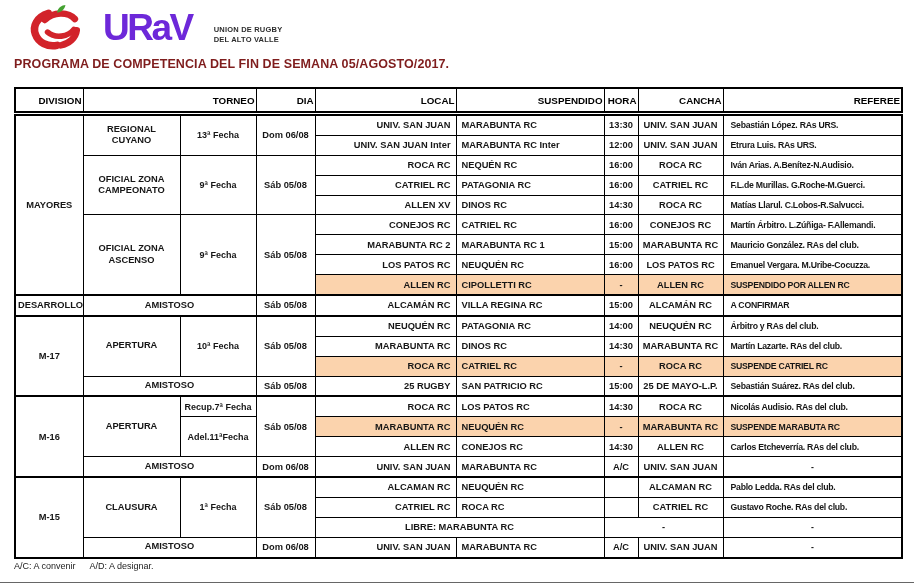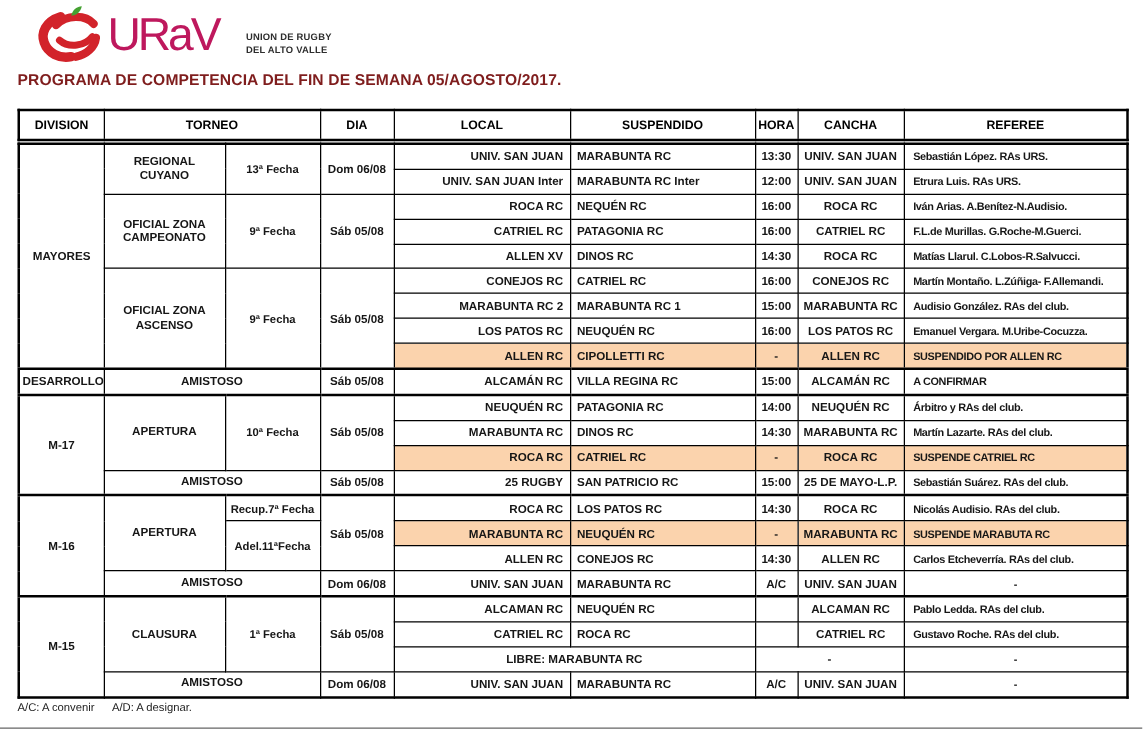--- a/index.html
+++ b/index.html
@@ -3,29 +3,29 @@
 <meta charset="utf-8">
 <style>
   html,body{margin:0;padding:0}
   body{
     width:914px;height:585px;position:relative;background:#fff;overflow:hidden;
     font-family:"Liberation Sans",sans-serif;color:#1b1b1b;
   }
   
   .logo{position:absolute;top:4px;left:28px;display:flex;align-items:flex-start}
   .logo svg{width:58px;height:47px;display:block}
-  .brand{font-size:37px;font-weight:normal;letter-spacing:-2.5px;line-height:47px;color:#be185d;margin-left:0}
+  .brand{font-size:37px;font-weight:bold;letter-spacing:-2.5px;line-height:47px;color:#6d28d9;margin-left:17px}
   .tagline{font-size:7.5px;font-weight:bold;color:#2d2d2d;line-height:1.3;margin-left:22px;margin-top:21px;letter-spacing:.2px}
   
   .title{position:absolute;left:14px;top:57px;font-size:12.5px;font-weight:bold;
          letter-spacing:.1px;color:#7f1d1d}
   
   table{border-collapse:collapse;table-layout:fixed}
   .htable{position:absolute;left:14px;top:87px;width:887px;border:2px solid #000}
-  .htable td{border:1px solid #000;height:20px;text-align:center;font-weight:bold;font-size:9.8px;
+  .htable td{border:1px solid #000;height:20px;text-align:right;font-weight:bold;font-size:9.8px;
              white-space:nowrap;overflow:hidden;color:#000}
   .btable{position:absolute;left:14px;top:114px;width:887px;border:2px solid #000}
   .btable td{border:1px solid #000;height:18.9px;font-weight:bold;font-size:9.3px;color:#161616;
              white-space:nowrap;overflow:hidden;text-align:center;padding:0 2px}
   .btable td.tor{white-space:normal;line-height:1.25;padding:0 11px}
   .btable td.fec{font-size:9px}
   .btable td.loc{text-align:right;padding-right:5px}
   .btable td.vis{text-align:left;padding-left:5px}
   .btable td.ref{text-align:left;padding-left:7px;font-size:8.7px;letter-spacing:-.25px}
   .btable td.ctr{text-align:center;padding:0 2px}
@@ -146,28 +146,28 @@
       <td class="g ref">Matías Llarul. C.Lobos-R.Salvucci.</td>
     </tr>
     <tr>
       <td class="tor" rowspan="4">OFICIAL ZONA ASCENSO</td>
       <td class="fec" rowspan="4">9ª Fecha</td>
       <td class="dia" rowspan="4">Sáb 05/08</td>
       <td class="g loc">CONEJOS RC</td>
       <td class="g vis">CATRIEL RC</td>
       <td class="g hr">16:00</td>
       <td class="g can">CONEJOS RC</td>
-      <td class="g ref">Martín Montaño. L.Zúñiga- F.Allemandi.</td>
+      <td class="g ref">Martín Árbitro. L.Zúñiga- F.Allemandi.</td>
     </tr>
     <tr>
       <td class="g loc">MARABUNTA RC 2</td>
       <td class="g vis">MARABUNTA RC 1</td>
       <td class="g hr">15:00</td>
       <td class="g can">MARABUNTA RC</td>
-      <td class="g ref">Audisio González. RAs del club.</td>
+      <td class="g ref">Mauricio González. RAs del club.</td>
     </tr>
     <tr>
       <td class="g loc">LOS PATOS RC</td>
       <td class="g vis">NEUQUÉN RC</td>
       <td class="g hr">16:00</td>
       <td class="g can">LOS PATOS RC</td>
       <td class="g ref">Emanuel Vergara. M.Uribe-Cocuzza.</td>
     </tr>
     <tr class="hl">
       <td class="g loc">ALLEN RC</td>

